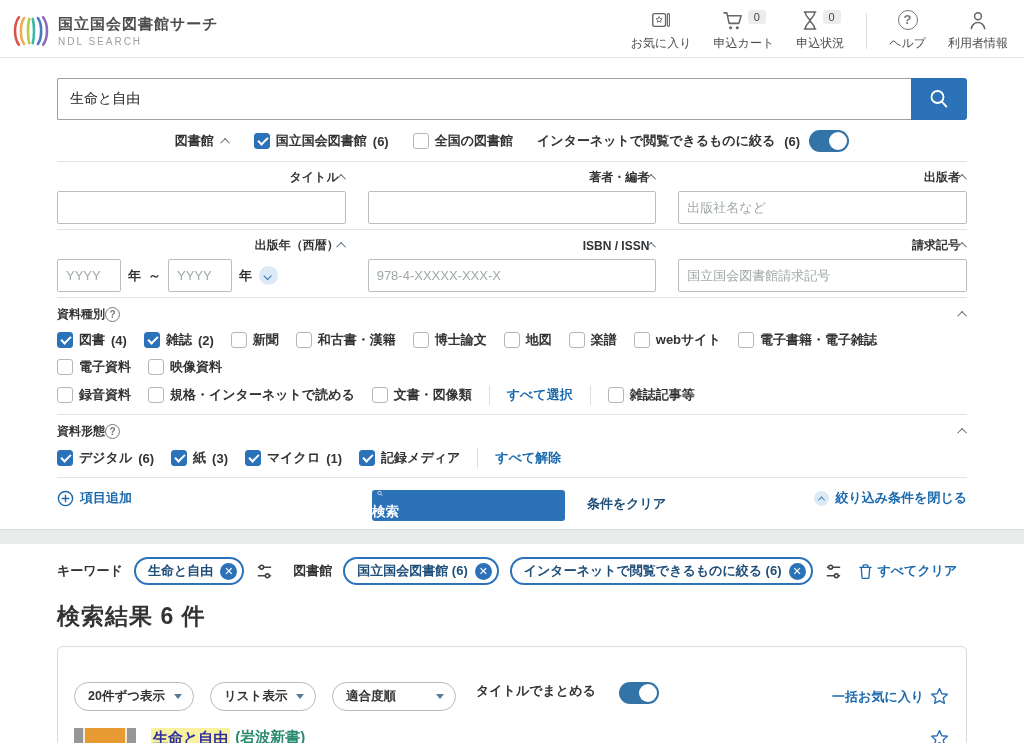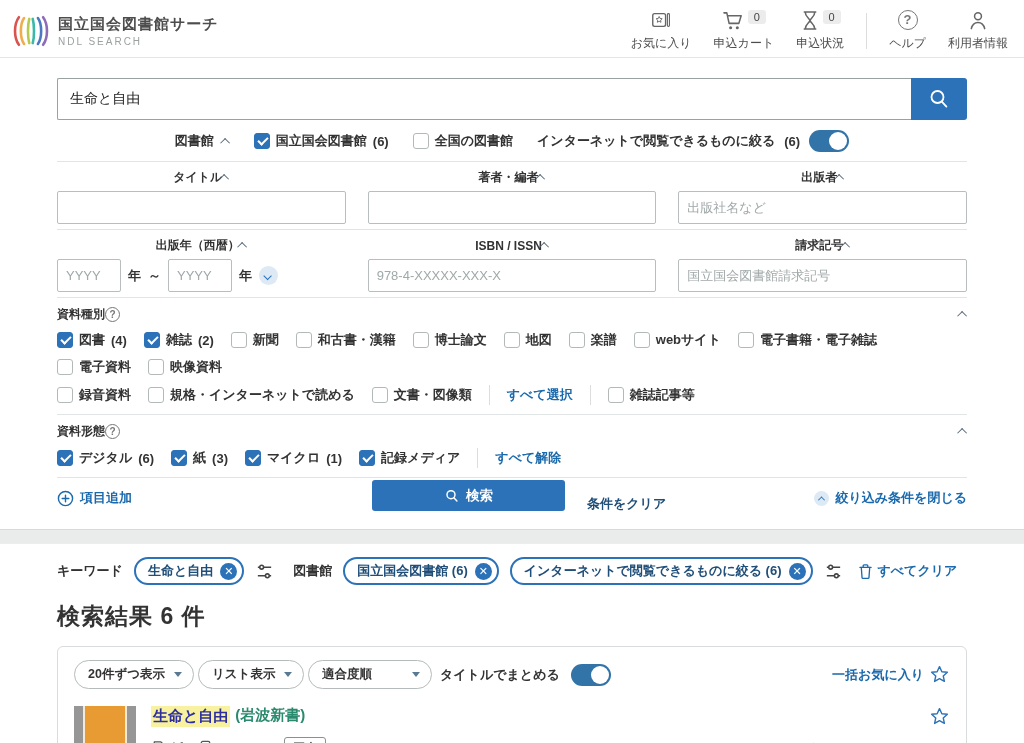--- a/index.html
+++ b/index.html
@@ -30,53 +30,53 @@
   .lib-row { display: flex; align-items: center; justify-content: center; gap: 24px; padding: 10px 0 9px; border-bottom: 1px solid #e2e5e5; font-size: 13px; }
   .lib-group { display: flex; align-items: center; gap: 9px; font-weight: bold; cursor: pointer; }
   .chev-up { display: inline-block; width: 7px; height: 7px; border-left: 1.6px solid #5a6b7a; border-top: 1.6px solid #5a6b7a; transform: rotate(45deg) translateY(2px); }
   .cb-item { display: flex; align-items: center; gap: 6px; cursor: pointer; font-weight: 600; }
   .cb { width: 16px; height: 16px; border: 1px solid #b3b9b9; border-radius: 3px; background: #fff; flex: 0 0 auto; }
   .cb.checked { background: #2b72b8; border-color: #2b72b8; }
   .cb.checked::after { content: ""; display: block; width: 4px; height: 8px; border-right: 2px solid #fff; border-bottom: 2px solid #fff; transform: rotate(45deg); margin: 1px 0 0 5px; }
   .toggle { width: 40px; height: 22px; border-radius: 11px; background: #3273a8; position: relative; cursor: pointer; flex: 0 0 auto; }
   .toggle::after { content: ""; position: absolute; right: 2px; top: 2px; width: 18px; height: 18px; border-radius: 50%; background: #fff; }
   .fields-row { display: grid; grid-template-columns: repeat(3, 1fr); gap: 0 22px; padding: 7px 0 5px; border-bottom: 1px solid #e2e5e5; }
-  .fld-head { display: flex; justify-content: center; align-items: center; font-size: 12px; font-weight: bold; margin-bottom: 5px; height: 17px; }
+  .fld-head { display: flex; justify-content: flex-end; align-items: center; font-size: 12px; font-weight: bold; margin-bottom: 5px; height: 17px; }
   .txt { width: 100%; height: 33px; border: 1px solid #b8bebe; border-radius: 2px; padding: 0 8px; font-size: 13px; font-family: inherit; color: #333; }
   .txt::placeholder { color: #a0a8a8; }
   .year-line { display: flex; align-items: center; gap: 7px; font-size: 13px; font-weight: bold; }
   .yyyy { width: 64px; }
   .circle-down { width: 19px; height: 19px; border-radius: 50%; background: #ddeaf5; display: flex; align-items: center; justify-content: center; cursor: pointer; }
   .circle-down i { display: block; width: 6px; height: 6px; border-left: 1.6px solid #2b72b8; border-top: 1.6px solid #2b72b8; transform: rotate(225deg) translate(1px,-1px); }
   .sec-head { display: flex; align-items: center; gap: 0; font-size: 12px; font-weight: bold; padding: 8px 0 2px; }
   .sec-head .qmark { width: 15px; height: 15px; font-size: 10px; border-width: 1.2px; }
   .sec-chev { margin-left: auto; }
   .cb-row { display: flex; flex-wrap: wrap; align-items: center; column-gap: 17px; row-gap: 9px; padding: 6px 0 9px; font-size: 13px; }
   .blue-link { color: #1a69ac; font-weight: bold; cursor: pointer; white-space: nowrap; }
   .vsep { width: 1px; height: 20px; background: #ddd; }
   .border-b { border-bottom: 1px solid #e2e5e5; }
   .actions { display: flex; align-items: center; padding: 11px 0 12px; position: relative; font-size: 13px; }
   .add-item { display: flex; align-items: center; gap: 6px; color: #1a69ac; font-weight: bold; cursor: pointer; }
-  .main-search-btn { position: absolute; left: 315px; top: 2px; width: 193px; height: 31px; background: #2b72b8; color: #fff; border: none; border-radius: 3px; font-size: 13.5px; font-weight: bold; display: flex; align-items: center; justify-content: center; gap: 6px; cursor: pointer; font-family: inherit; }
+  .main-search-btn { position: absolute; left: 315px; top: 12px; width: 193px; height: 31px; background: #2b72b8; color: #fff; border: none; border-radius: 3px; font-size: 13.5px; font-weight: bold; display: flex; align-items: flex-start; justify-content: center; gap: 6px; cursor: pointer; font-family: inherit; flex-direction: column; }
   .clear-cond { position: absolute; left: 530px; top: 17px; color: #1f4e79; font-weight: bold; cursor: pointer; }
   .close-filters { margin-left: auto; display: flex; align-items: center; gap: 6px; color: #1a69ac; font-weight: bold; cursor: pointer; }
   .chev-up-circle { width: 15px; height: 15px; border-radius: 50%; background: #ddeaf5; display: flex; align-items: center; justify-content: center; }
   .chev-up-circle i { display: block; width: 5px; height: 5px; border-left: 1.5px solid #2b72b8; border-top: 1.5px solid #2b72b8; transform: rotate(45deg) translate(1px,1px); }
   
   .band { height: 15px; background: #e9eceb; border-top: 1px solid #d8dbdb; border-bottom: 1px solid #eceeee; margin-top: 10px; }
   
   .chips-row { display: flex; align-items: center; gap: 11px; margin-top: 13px; font-size: 13px; }
   .chips-label { font-weight: bold; }
   .chip { display: flex; align-items: center; gap: 7px; border: 2px solid #2b72b8; border-radius: 16px; padding: 3px 5px 3px 12px; color: #1f4e79; font-weight: bold; background: #fff; cursor: default; }
   .chip-x { width: 17px; height: 17px; border-radius: 50%; background: #2b72b8; color: #fff; font-size: 11px; display: flex; align-items: center; justify-content: center; cursor: pointer; line-height: 1; }
   .clear-all { display: flex; align-items: center; gap: 5px; margin-left: 4px; }
   
   .results-heading { font-size: 23px; font-weight: bold; color: #333; margin: 16px 0 14px; letter-spacing: 1px; }
   .card { border: 1px solid #d9dcdc; border-radius: 6px; padding: 13px 16px 0; }
-  .toolbar { display: flex; align-items: center; gap: 4px; }
+  .toolbar { display: flex; gap: 16px; margin-top: 22px; }
   .pill { border: 1px solid #b5bbbb; border-radius: 16px; height: 29px; display: flex; align-items: center; justify-content: space-between; padding: 0 11px 0 13px; font-size: 12.5px; font-weight: bold; color: #333; background: #fff; cursor: pointer; }
   .caret { width: 0; height: 0; border-left: 4px solid transparent; border-right: 4px solid transparent; border-top: 5px solid #5a7a94; margin-left: 8px; }
   .tb-label { font-weight: bold; font-size: 13px; margin-left: 4px; margin-right: 7px; }
   .bulk-fav { margin-left: auto; display: flex; align-items: center; gap: 5px; color: #1a69ac; font-weight: bold; font-size: 13px; cursor: pointer; }
   .item { display: flex; gap: 15px; margin-top: 17px; }
   .thumb { width: 62px; height: 64px; background: #969696; position: relative; flex: 0 0 auto; }
   .thumb-inner { position: absolute; left: 9px; right: 9px; top: 0; bottom: 0; background: #e89a33; border-left: 2px solid #f3ead9; border-right: 2px solid #f3ead9; }
   .item-body { flex: 1; }
   .title-row { display: flex; align-items: flex-start; }
   .title-link { font-size: 15px; font-weight: bold; color: #2d2d9e; background: #f8f2a0; padding: 1px 2px; cursor: pointer; }

